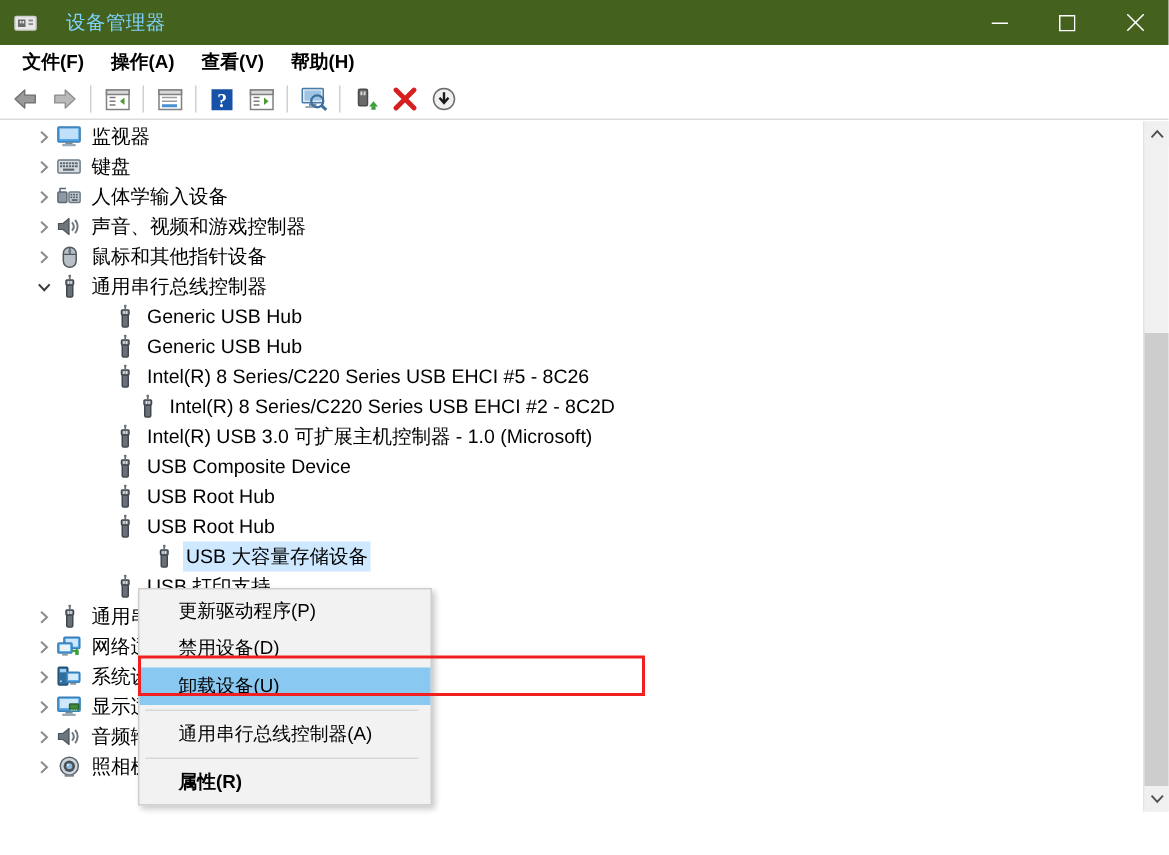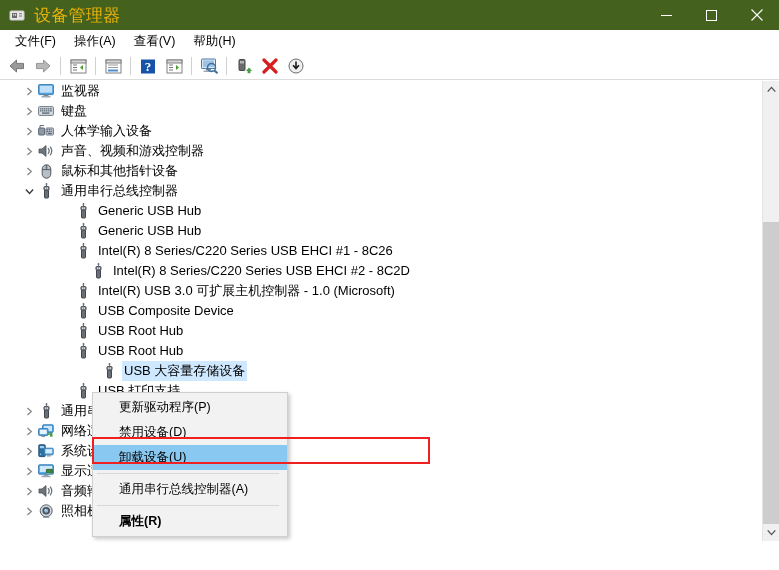--- a/index.html
+++ b/index.html
@@ -10,29 +10,29 @@
     -webkit-font-smoothing:antialiased;
   }
   #app{position:relative;width:779px;height:570px;background:#fff;box-sizing:border-box;}
 
   
   .titlebar{
     position:absolute;left:0;top:0;width:779px;height:30px;
     background:#44611e;display:flex;align-items:center;
   }
   .title-icon{width:16px;height:16px;margin-left:9px;position:relative;flex:none;}
-  .title-text{color:#eab308;font-size:17px;margin-left:9px;letter-spacing:.3px;}
+  .title-text{color:#7dd3fc;font-size:13px;margin-left:19px;letter-spacing:.3px;}
   .wincontrols{position:absolute;right:0;top:0;height:30px;display:flex;}
   .wc{width:45px;height:30px;display:flex;align-items:center;justify-content:center;}
   .wc svg{display:block;}
 
   
   .menubar{
     position:absolute;left:0;top:30px;width:779px;height:23px;
-    background:#fff;display:flex;align-items:center;padding-left:6px;box-sizing:border-box;
+    background:#fff;display:flex;align-items:center;padding-left:6px;box-sizing:border-box;font-weight:bold;
   }
   .menu-item{
     font-size:12.5px;color:#000;padding:3px 9px;cursor:default;white-space:nowrap;
   }
 
   
   .toolbar{
     position:absolute;left:0;top:53px;width:779px;height:27px;
     background:#fff;border-bottom:1px solid #dcdcdc;
     display:flex;align-items:center;padding-left:4px;box-sizing:border-box;
@@ -382,21 +382,21 @@
           <span class="ico" style="display: inline-flex; align-items: center; justify-content: center;">
             <svg width="11" height="16" viewBox="0 0 11 16">
               <rect x="3.5" y="6.6" width="4" height="8.4" rx="0.9" fill="#6a7078" stroke="#41474e"></rect>
               <rect x="3.0" y="3.6" width="5" height="3.4" rx="0.6" fill="#8b9199" stroke="#41474e"></rect>
               <rect x="4.2" y="4.4" width="0.9" height="1.8" fill="#e6e9ec"></rect>
               <rect x="5.9" y="4.4" width="0.9" height="1.8" fill="#e6e9ec"></rect>
               <line x1="5.5" y1="0.6" x2="5.5" y2="3.6" stroke="#6a7078" stroke-width="1.2"></line>
               <circle cx="5.5" cy="0.9" r="0.9" fill="#6a7078"></circle>
             </svg>
           </span>
-          <span class="lbl">Intel(R) 8 Series/C220 Series USB EHCI #1 - 8C26</span>
+          <span class="lbl">Intel(R) 8 Series/C220 Series USB EHCI #5 - 8C26</span>
         </div>
         <div class="row" style="padding-left: 74px;">
           <span class="exp"></span>
           <span class="ico" style="display: inline-flex; align-items: center; justify-content: center;">
             <svg width="11" height="16" viewBox="0 0 11 16">
               <rect x="3.5" y="6.6" width="4" height="8.4" rx="0.9" fill="#6a7078" stroke="#41474e"></rect>
               <rect x="3.0" y="3.6" width="5" height="3.4" rx="0.6" fill="#8b9199" stroke="#41474e"></rect>
               <rect x="4.2" y="4.4" width="0.9" height="1.8" fill="#e6e9ec"></rect>
               <rect x="5.9" y="4.4" width="0.9" height="1.8" fill="#e6e9ec"></rect>
               <line x1="5.5" y1="0.6" x2="5.5" y2="3.6" stroke="#6a7078" stroke-width="1.2"></line>

